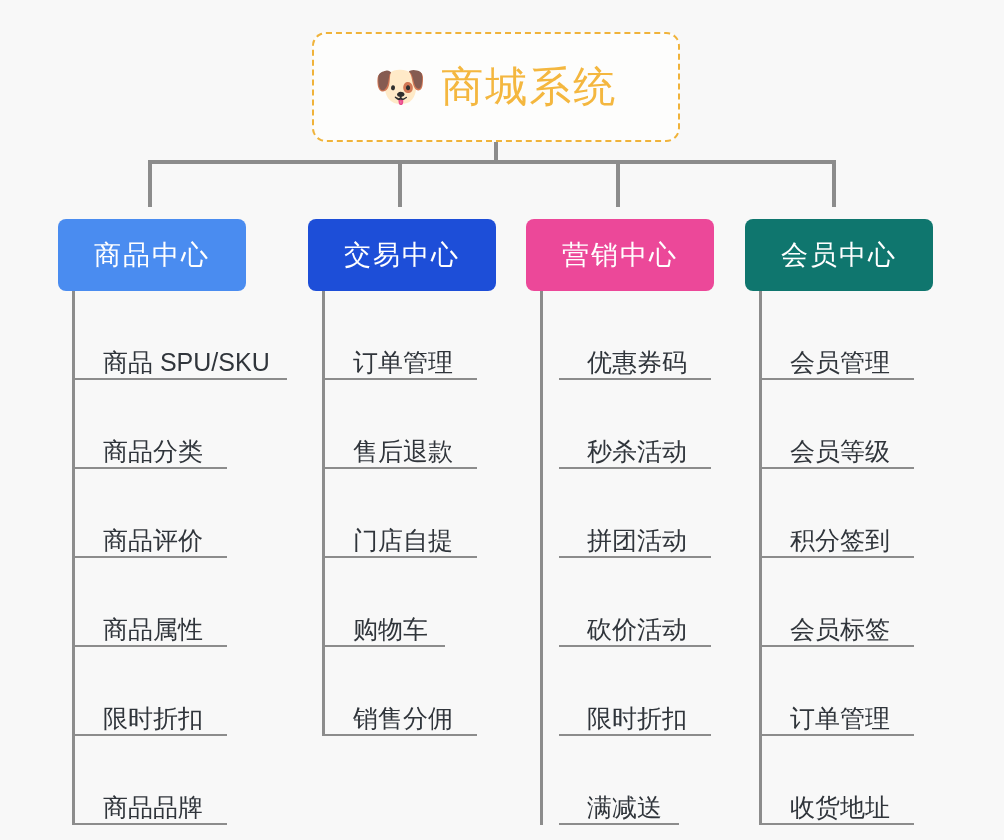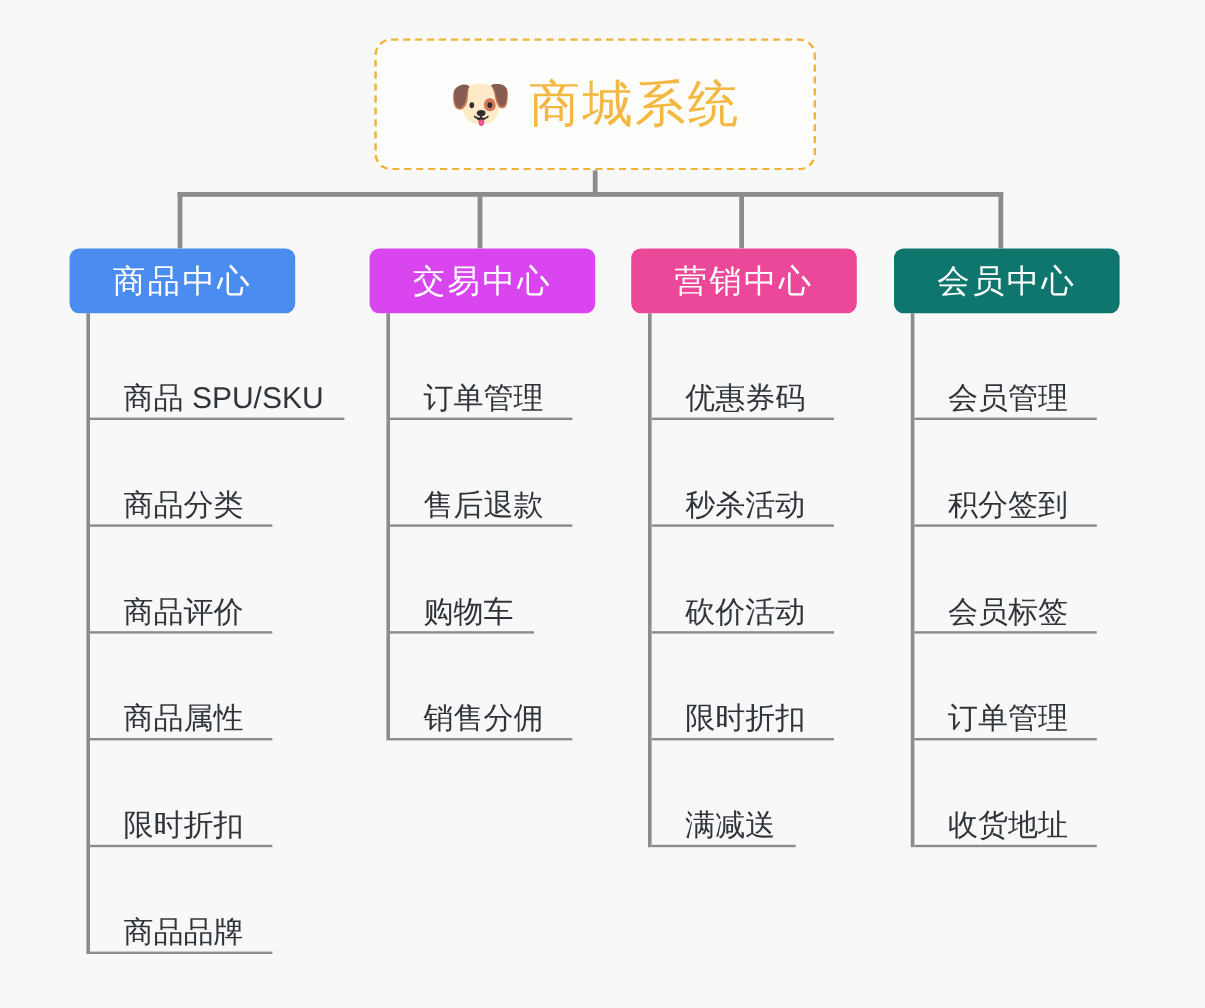--- a/index.html
+++ b/index.html
@@ -73,29 +73,30 @@
   }
 
   
   .column {
     position: absolute;
     top: 207px;
     width: 188px;
   }
   .col-header {
     position: relative;
-    height: 54px;
+    height: 72px;
     border-radius: 8px;
     display: flex;
     align-items: center;
     justify-content: center;
     color: #ffffff;
     font-size: 27px;
     letter-spacing: 2px;
     box-sizing: border-box;
+    margin-top: 12px;
   }
 
   
   .col-body {
     position: relative;
     margin-left: 14px;
     padding-left: 0;
     border-left: 3px solid #8c8c8c;
   }
   .leaf {
@@ -169,49 +170,55 @@
       <div class="leaf w-norm">
         <span class="leaf-label">限时折扣</span>
       </div>
       <div class="leaf w-norm">
         <span class="leaf-label">商品品牌</span>
       </div>
     </div>
   </div>
 
   <div class="column" style="left:308px">
-    <div class="col-header" style="background: #d946ef;">
+    <div class="col-header" style="background: #1d4ed8;">
       <span>交易中心</span>
     </div>
     <div class="col-body" style="border-left-color: rgb(140, 140, 140);">
       <div class="leaf w-norm">
         <span class="leaf-label">订单管理</span>
       </div>
       <div class="leaf w-norm">
         <span class="leaf-label">售后退款</span>
+      </div>
+      <div class="leaf w-norm">
+        <span class="leaf-label">门店自提</span>
       </div>
       <div class="leaf w-short">
         <span class="leaf-label">购物车</span>
       </div>
       <div class="leaf w-norm">
         <span class="leaf-label">销售分佣</span>
       </div>
     </div>
   </div>
 
   <div class="column" style="left:526px">
     <div class="col-header" style="background: #ec4899;">
       <span>营销中心</span>
     </div>
-    <div class="col-body" style="border-left-color: rgb(140, 140, 140);">
+    <div class="col-body" style="border-left-color: rgb(140, 140, 140); padding-left: 16px;">
       <div class="leaf w-norm">
         <span class="leaf-label">优惠券码</span>
       </div>
       <div class="leaf w-norm">
         <span class="leaf-label">秒杀活动</span>
+      </div>
+      <div class="leaf w-norm">
+        <span class="leaf-label">拼团活动</span>
       </div>
       <div class="leaf w-norm">
         <span class="leaf-label">砍价活动</span>
       </div>
       <div class="leaf w-norm">
         <span class="leaf-label">限时折扣</span>
       </div>
       <div class="leaf w-short">
         <span class="leaf-label">满减送</span>
       </div>
@@ -220,20 +227,23 @@
 
   <div class="column" style="left:745px">
     <div class="col-header" style="background: #0f766e;">
       <span>会员中心</span>
     </div>
     <div class="col-body" style="border-left-color: rgb(140, 140, 140);">
       <div class="leaf w-norm">
         <span class="leaf-label">会员管理</span>
       </div>
       <div class="leaf w-norm">
+        <span class="leaf-label">会员等级</span>
+      </div>
+      <div class="leaf w-norm">
         <span class="leaf-label">积分签到</span>
       </div>
       <div class="leaf w-norm">
         <span class="leaf-label">会员标签</span>
       </div>
       <div class="leaf w-norm">
         <span class="leaf-label">订单管理</span>
       </div>
       <div class="leaf w-norm">
         <span class="leaf-label">收货地址</span>

